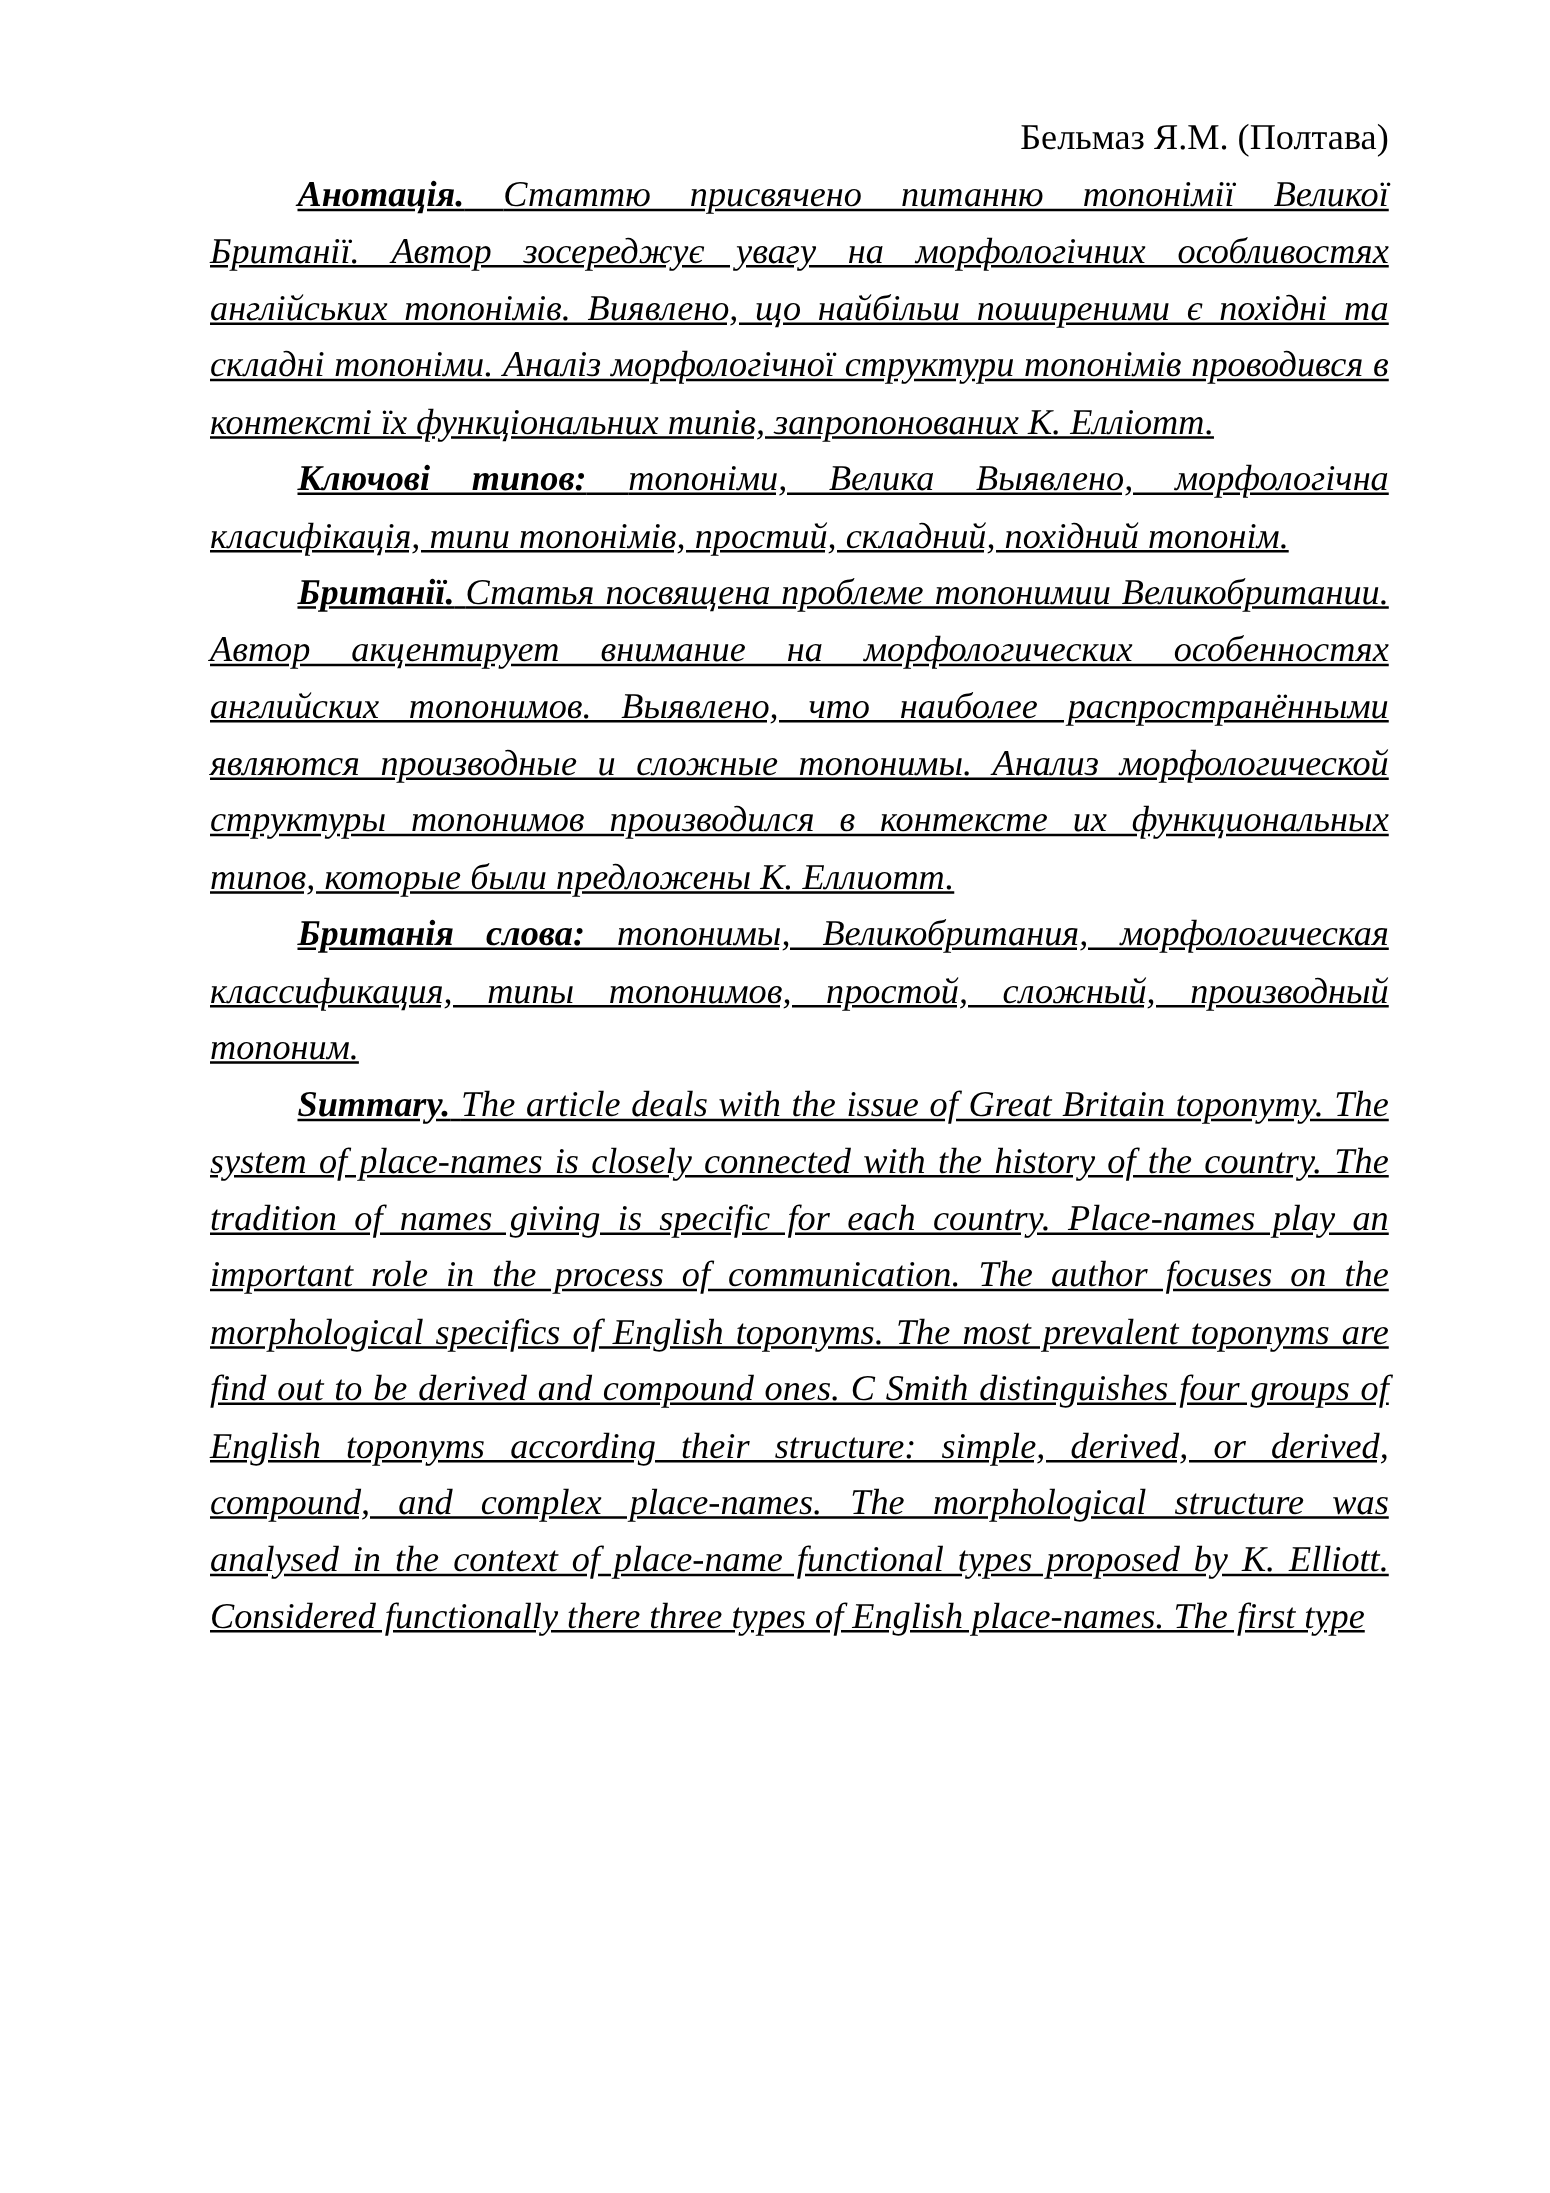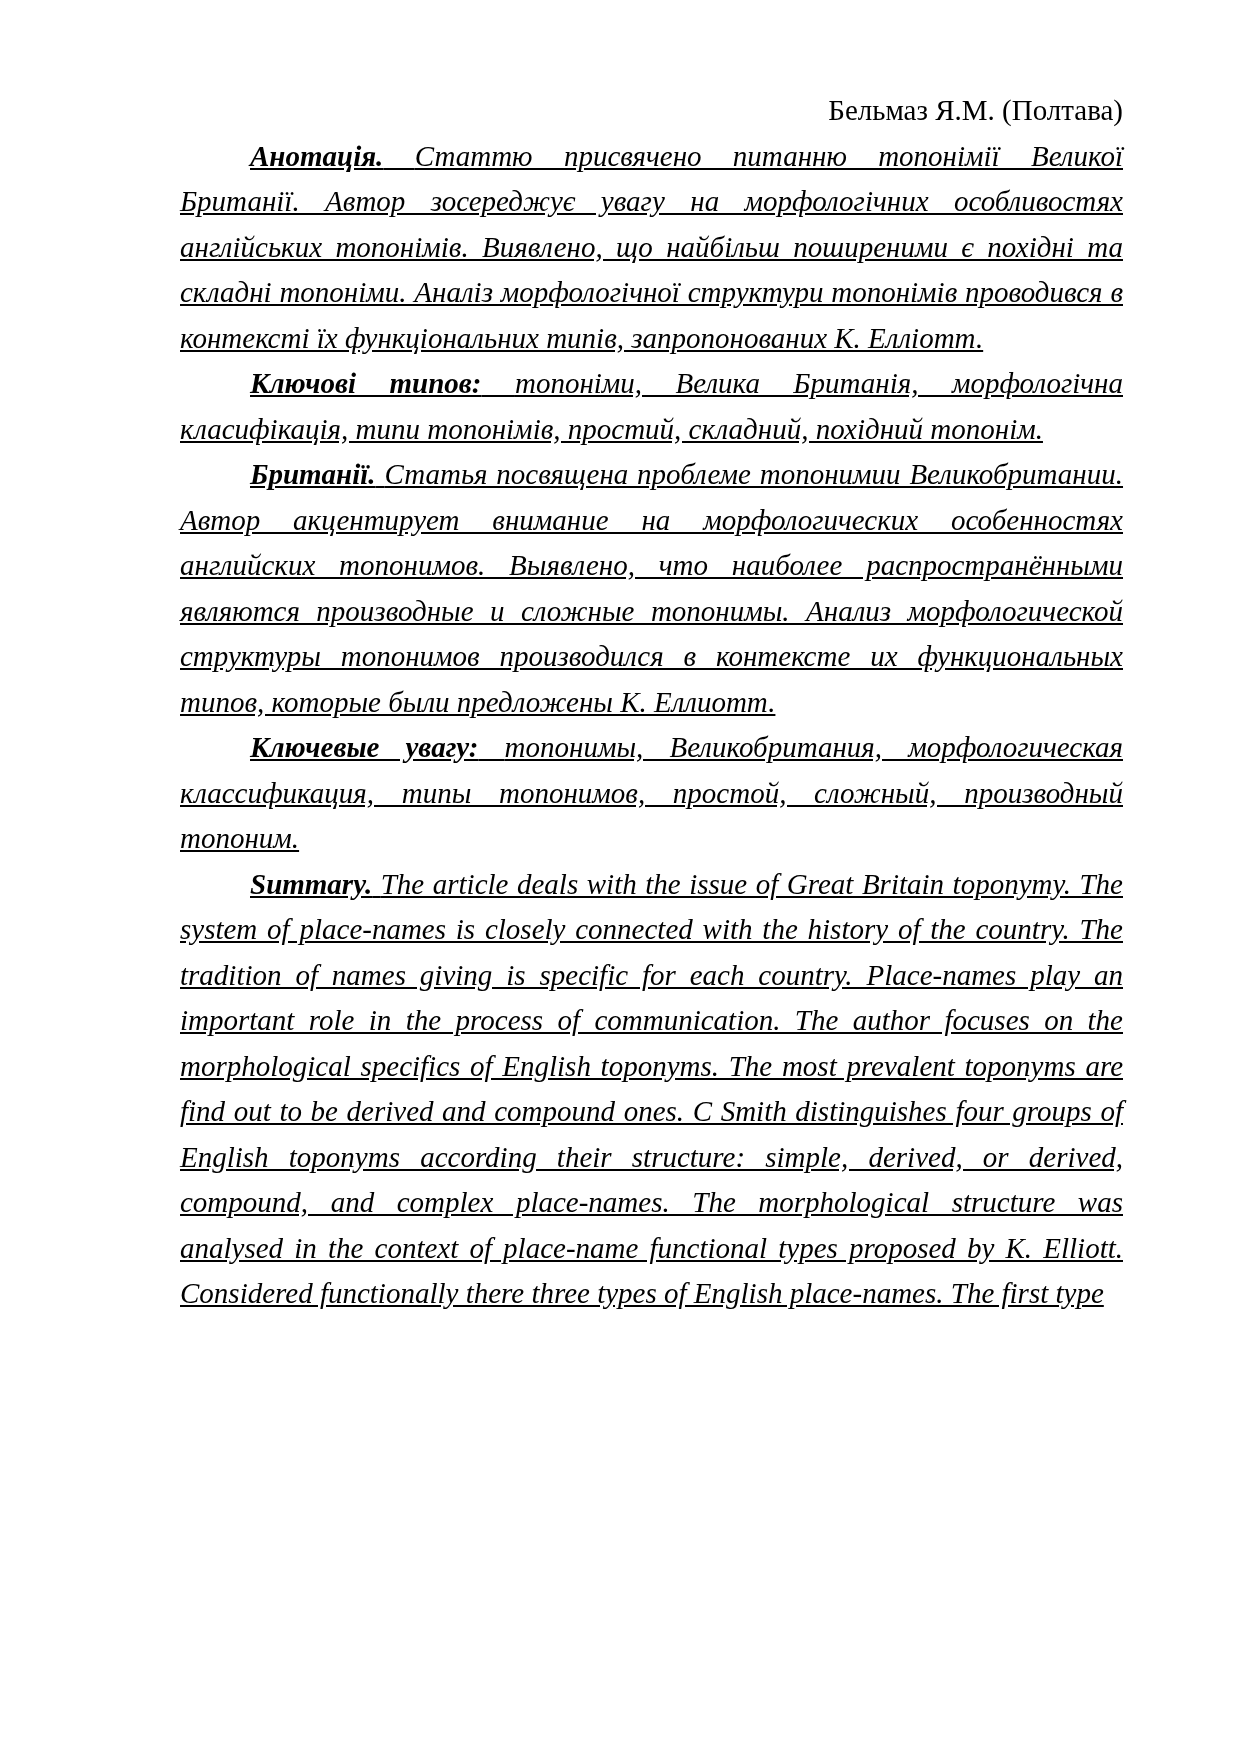--- a/index.html
+++ b/index.html
@@ -8,21 +8,21 @@
     width: 1240px;
     height: 1754px;
     position: relative;
     font-family: "Liberation Serif", serif;
     color: #000000;
     overflow: hidden;
   }
   .page-content {
     position: absolute;
     top: 88px;
-    left: 180px;
+    left: 168px;
     width: 943px;
   }
   .doc-author {
     font-size: 29px;
     line-height: 45.5px;
     text-align: right;
     font-style: normal;
     white-space: nowrap;
   }
   .doc-title {
@@ -55,30 +55,30 @@
   <div class="doc-author">Бельмаз Я.М. (Полтава)</div>
 
 
   <p class="doc-paragraph">
     <span class="lead">Анотація.</span>
     <span>Статтю присвячено питанню топонімії Великої Британії. Автор зосереджує увагу на морфологічних особливостях англійських топонімів. Виявлено, що найбільш поширеними є похідні та складні топоніми. Аналіз морфологічної структури топонімів проводився в контексті їх функціональних типів, запропонованих К. Елліотт.</span>
   </p>
 
   <p class="doc-paragraph">
     <span class="lead">Ключові типов:</span>
-    <span>топоніми, Велика Британія, морфологічна класифікація, типи топонімів, простий, складний, похідний топонім.</span>
+    <span>топоніми, Велика Выявлено, морфологічна класифікація, типи топонімів, простий, складний, похідний топонім.</span>
   </p>
 
   <p class="doc-paragraph">
     <span class="lead">Британії.</span>
     <span>Статья посвящена проблеме топонимии Великобритании. Автор акцентирует внимание на морфологических особенностях английских топонимов. Выявлено, что наиболее распространёнными являются производные и сложные топонимы. Анализ морфологической структуры топонимов производился в контексте их функциональных типов, которые были предложены К. Еллиотт.</span>
   </p>
 
   <p class="doc-paragraph">
-    <span class="lead">Ключевые увагу:</span>
+    <span class="lead">Британія слова:</span>
     <span>топонимы, Великобритания, морфологическая классификация, типы топонимов, простой, сложный, производный топоним.</span>
   </p>
 
   <p class="doc-paragraph">
     <span class="lead">Summary.</span>
     <span>The article deals with the issue of Great Britain toponymy. The system of place-names is closely connected with the history of the country. The tradition of names giving is specific for each country. Place-names play an important role in the process of communication. The author focuses on the morphological specifics of English toponyms. The most prevalent toponyms are find out to be derived and compound ones. C Smith distinguishes four groups of English toponyms according their structure: simple, derived, or derived, compound, and complex place-names. The morphological structure was analysed in the context of place-name functional types proposed by K. Elliott. Considered functionally there three types of English place-names. The first type</span>
   </p>
 
 </div>
 

